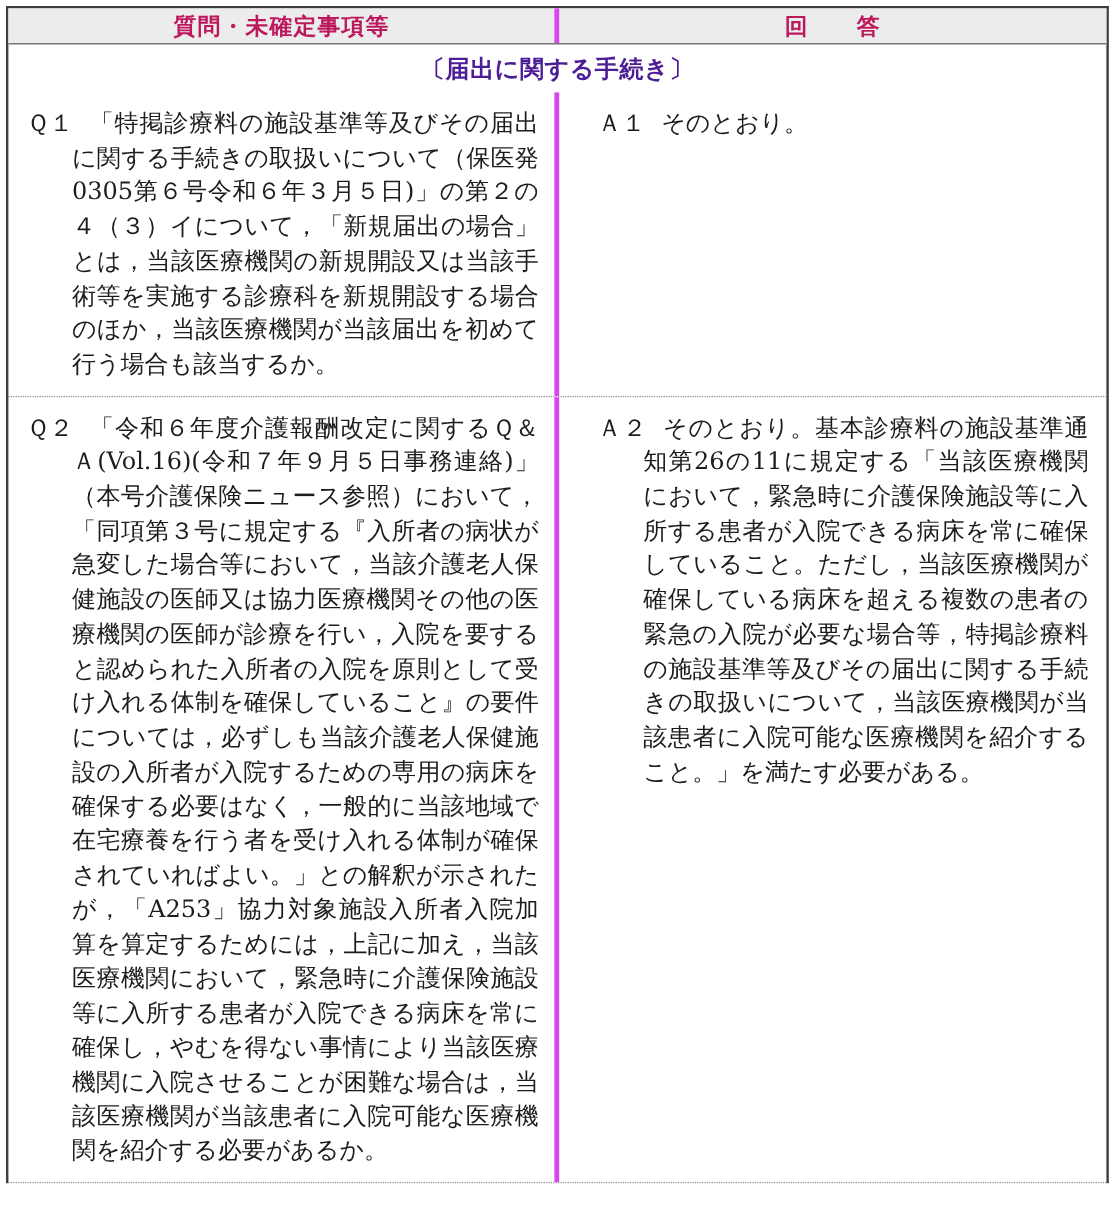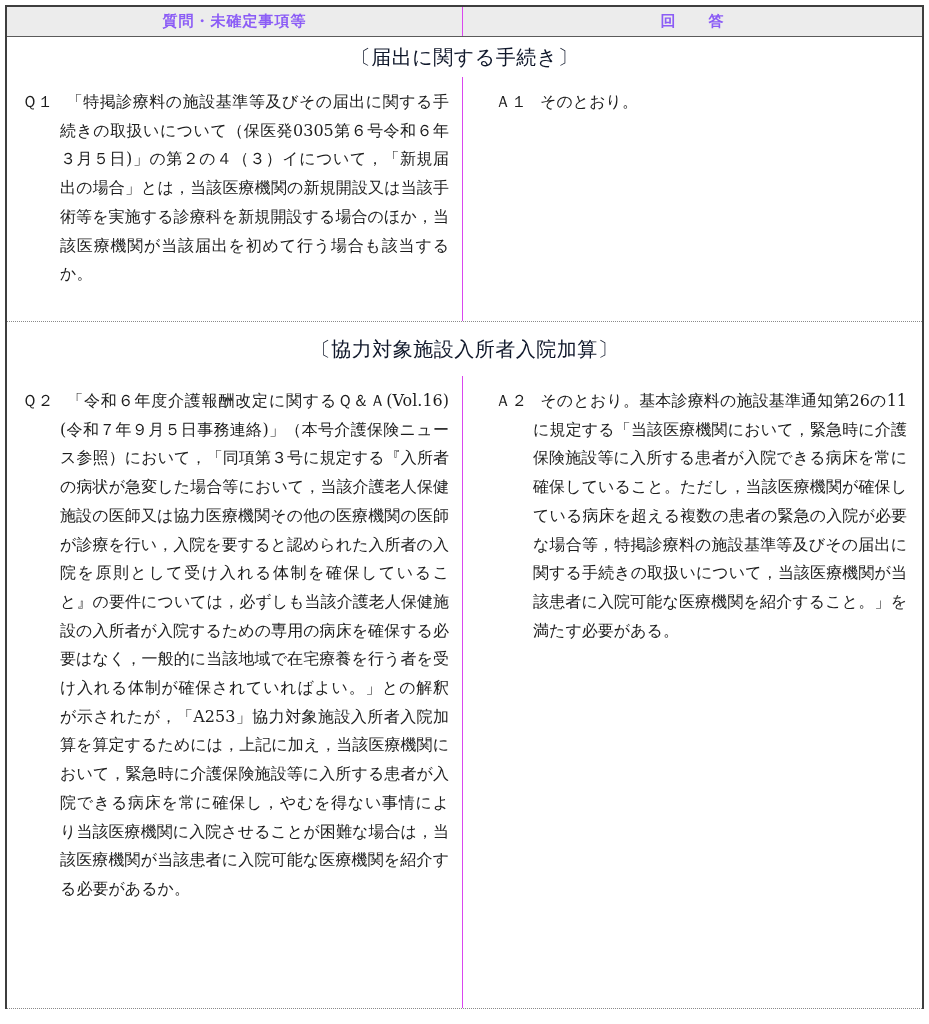--- a/index.html
+++ b/index.html
@@ -36,62 +36,62 @@
   }
   .cell {
     box-sizing: border-box;
   }
   .cell.left {
     width: 455px;
     flex: 0 0 455px;
   }
   .cell.right {
     flex: 1 1 auto;
-    border-left: 1px solid #d946ef;
+    border-left: 4px solid #d946ef;
   }
   
   .header-row {
     background: #ececec;
     border-bottom: 1px solid #5a5a5a;
     min-height: 29px;
   }
   .header-row .cell {
     display: flex;
     align-items: center;
     justify-content: center;
     font-family: "DejaVu Sans", "Liberation Sans", sans-serif;
-    font-size: 15px;
+    font-size: 19px;
     font-weight: bold;
     letter-spacing: 1px;
-    color: #8b5cf6;
+    color: #be185d;
   }
   
   .section-title {
     display: flex;
     align-items: center;
     justify-content: center;
     font-family: "DejaVu Sans", "Liberation Sans", sans-serif;
     font-size: 20px;
-    font-weight: 400;
+    font-weight: 700;
     letter-spacing: 0.5px;
-    color: #0f172a;
+    color: #4c1d95;
   }
   .section-title.first  { min-height: 40px; }
   .section-title.second { min-height: 54px; }
   
   .qa-row {
     border-bottom: 1px dotted #8a8a8a;
   }
   .qa-row.row-1 { min-height: 244px; }
   .qa-row.row-2 { min-height: 632px; }
   .qa-row .cell.left  { padding: 11px 13px 12px 15px; }
   .qa-row .cell.right { padding: 11px 15px 12px 32px; }
   .para {
     margin: 0;
-    font-size: 16px;
+    font-size: 20px;
     line-height: 28.7px;
     text-align: justify;
     text-justify: inter-ideograph;
     padding-left: 38px;
     text-indent: -38px;
   }
   .qa-label {
     margin-right: 13px;
     white-space: nowrap;
   }
@@ -111,21 +111,20 @@
 
     <div class="row qa-row row-1">
       <div class="cell left">
         <p class="para"><span class="qa-label">Ｑ１</span><span>「特掲診療料の施設基準等及びその届出に関する手続きの取扱いについて（保医発0305第６号令和６年３月５日)」の第２の４（３）イについて，「新規届出の場合」とは，当該医療機関の新規開設又は当該手術等を実施する診療科を新規開設する場合のほか，当該医療機関が当該届出を初めて行う場合も該当するか。</span></p>
       </div>
       <div class="cell right">
         <p class="para"><span class="qa-label">Ａ１</span><span>そのとおり。</span></p>
       </div>
     </div>
 
-    <div class="section-title second">〔協力対象施設入所者入院加算〕</div>
 
     <div class="row qa-row row-2">
       <div class="cell left">
         <p class="para"><span class="qa-label">Ｑ２</span><span>「令和６年度介護報酬改定に関するＱ＆Ａ(Vol.16)(令和７年９月５日事務連絡)」（本号介護保険ニュース参照）において，「同項第３号に規定する『入所者の病状が急変した場合等において，当該介護老人保健施設の医師又は協力医療機関その他の医療機関の医師が診療を行い，入院を要すると認められた入所者の入院を原則として受け入れる体制を確保していること』の要件については，必ずしも当該介護老人保健施設の入所者が入院するための専用の病床を確保する必要はなく，一般的に当該地域で在宅療養を行う者を受け入れる体制が確保されていればよい。」との解釈が示されたが，「A253」協力対象施設入所者入院加算を算定するためには，上記に加え，当該医療機関において，緊急時に介護保険施設等に入所する患者が入院できる病床を常に確保し，やむを得ない事情により当該医療機関に入院させることが困難な場合は，当該医療機関が当該患者に入院可能な医療機関を紹介する必要があるか。</span></p>
       </div>
       <div class="cell right">
         <p class="para"><span class="qa-label">Ａ２</span><span>そのとおり。基本診療料の施設基準通知第26の11に規定する「当該医療機関において，緊急時に介護保険施設等に入所する患者が入院できる病床を常に確保していること。ただし，当該医療機関が確保している病床を超える複数の患者の緊急の入院が必要な場合等，特掲診療料の施設基準等及びその届出に関する手続きの取扱いについて，当該医療機関が当該患者に入院可能な医療機関を紹介すること。」を満たす必要がある。</span></p>
       </div>
     </div>
 

